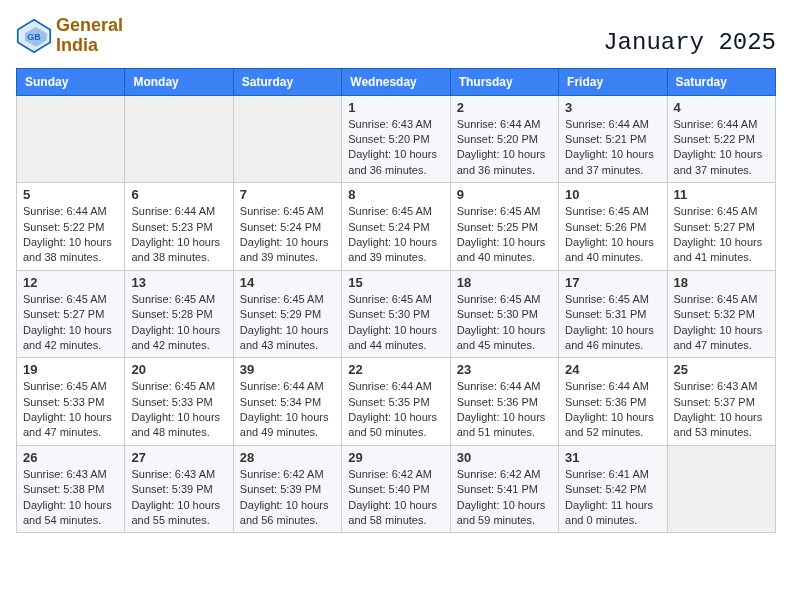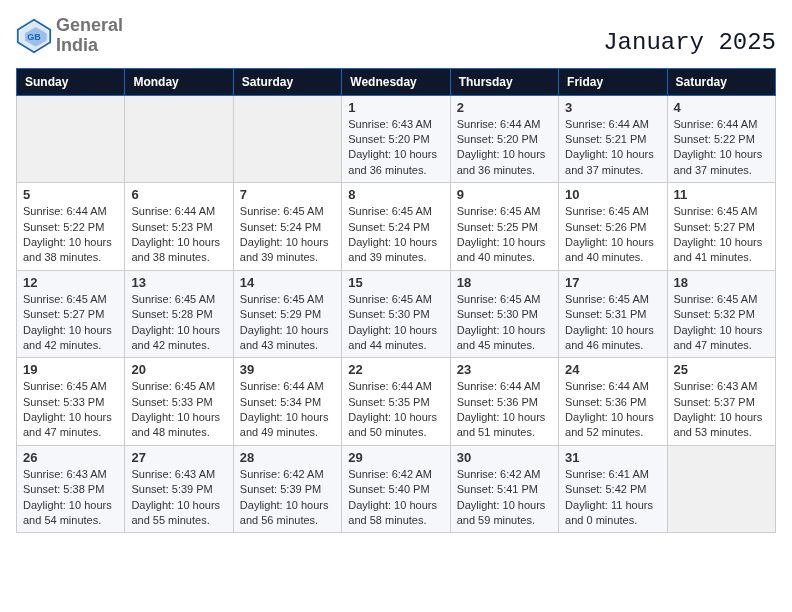--- a/index.html
+++ b/index.html
@@ -21,21 +21,21 @@
       align-items: center;
       gap: 4px;
     }
     .logo-text {
       font-size: 18px;
       font-weight: bold;
       color: #333;
       line-height: 1.1;
     }
     .logo-text span {
-      color: #737373;
+      color: #a16207;
     }
     .logo-icon {
       width: 36px;
       height: 36px;
     }
     .title-block {
       text-align: right;
     }
     .month-title {
       font-size: 24px;
@@ -46,21 +46,21 @@
     .subtitle {
       font-size: 15px;
       color: #555;
     }
     table {
       width: 100%;
       border-collapse: collapse;
       font-size: 11px;
     }
     thead tr th {
-      background-color: #0f172a;
+      background-color: #3b82f6;
       color: #fff;
       text-align: left;
       padding: 6px 8px;
       font-size: 12px;
       font-weight: bold;
       border: 1px solid #1565c0;
     }
     tbody tr td {
       border: 1px solid #ccc;
       vertical-align: top;

